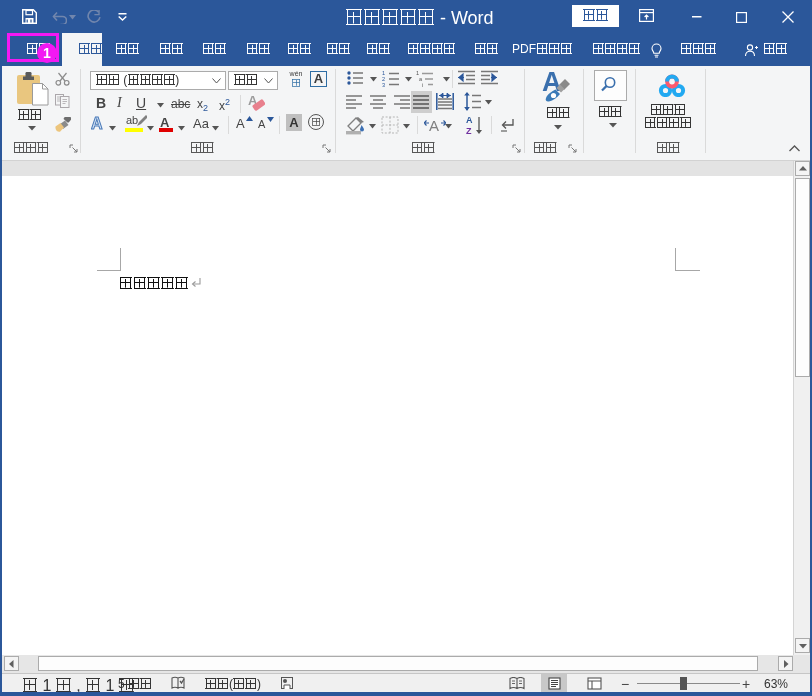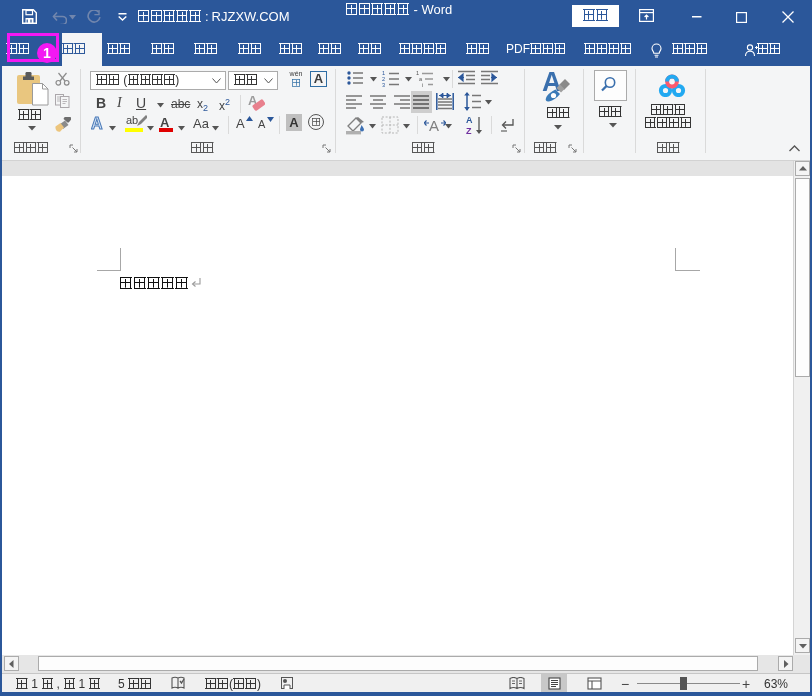--- a/index.html
+++ b/index.html
@@ -17,21 +17,21 @@
 #ribbon{position:absolute;left:2px;top:66px;width:808px;height:95px;background:#f4f5f6;border-bottom:1px solid #d2d2d2}
 #docarea{position:absolute;left:2px;top:161px;width:791px;height:494px;background:#e3e3e3}
 #page{position:absolute;left:0;top:15px;width:791px;height:479px;background:#fff}
 #vscroll{position:absolute;left:793px;top:161px;width:17px;height:494px;background:#f0f0f0;border-left:1px solid #d4d4d4}
 #hscroll{position:absolute;left:2px;top:655px;width:808px;height:18px;background:#e6e6e6}
 #status{position:absolute;left:2px;top:673px;width:808px;height:19px;background:#f0f0f0;border-top:1px solid #c6c6c6}
 .sideL{position:absolute;left:0;top:0;width:2px;height:692px;background:#2b579a}
 .sideR{position:absolute;left:810px;top:0;width:2px;height:692px;background:#2b579a}
 .bot{position:absolute;left:0;top:692px;width:812px;height:4px;background:#2b579a}
 .wt{color:#fff}
-.tab{position:absolute;top:0;height:33px;line-height:33px;font-size:12px;color:#fff;text-align:left}
+.tab{position:absolute;top:0;height:33px;line-height:33px;font-size:12px;color:#fff;text-align:right}
 .combo{position:absolute;background:#fff;border:1px solid #ababab;font-size:12px;color:#333}
 .grplabel{position:absolute;top:75px;font-size:12px;color:#555;text-align:center}
 .divider{position:absolute;top:3px;width:1px;height:84px;background:#dadada}
 .launch{position:absolute;top:78px;width:9px;height:9px}
 i{font-style:normal}
 </style></head><body>
 <div id="titlebar">
  <svg class="abs" style="left:22px;top:9px" width="15" height="15" viewBox="0 0 15 15">
       <path d="M.7.7h10.6L14.3 3.7v10.6H.7z" fill="none" stroke="#fff" stroke-width="1.4"></path>
       <rect x="4" y="1.5" width="6.5" height="4.2" fill="none" stroke="#fff" stroke-width="1.2"></rect>
@@ -45,22 +45,21 @@
  <svg class="abs" style="left:69px;top:15px" width="7" height="5">
       <path d="M0 0h7L3.5 4.5z" fill="#7186ad"></path>
     </svg>
  <svg class="abs" style="left:86px;top:10px" width="15" height="14" viewBox="0 0 15 14" fill="none" stroke="#7186ad" stroke-width="1.6">
       <path d="M12.7 2.2a6 6 0 1 0 1.3 5"></path>
       <path d="M13 0v4.6H8.4" stroke-width="1.4"></path>
     </svg>
  <svg class="abs" style="left:118px;top:13px" width="9" height="8" fill="none" stroke="#fff" stroke-width="1.4">
       <path d="M.5.7h8M.7 3.4 4.5 7l3.8-3.6"></path>
     </svg>
- <div class="abs wt" style="left:137px;top:9px;font-size:13px"><i class="c"></i><i class="c"></i><i class="c"></i><i class="c"></i><i class="c"></i><span style="padding:0 3px">:</span>RJZXW.COM</div>
- <div class="abs wt" style="left:345px;top:2px;font-size:13px"><i class="c"></i><i class="c"></i><i class="c"></i><i class="c"></i><i class="c"></i>&nbsp;- Word</div>
+ <div class="abs wt" style="left:345px;top:8px;font-size:18px"><i class="c"></i><i class="c"></i><i class="c"></i><i class="c"></i><i class="c"></i>&nbsp;- Word</div>
  <div class="abs" style="left:572px;top:5px;width:47px;height:22px;background:#fff;color:#2b579a;font-size:13px;text-align:center;line-height:22px"><i class="c"></i><i class="c"></i></div>
  <svg class="abs" style="left:639px;top:9px" width="15" height="13" viewBox="0 0 15 13" fill="none" stroke="#fff" stroke-width="1.2">
       <rect x=".6" y=".6" width="13.8" height="11.8"></rect>
       <path d="M.6 3.6h13.8"></path>
       <path d="M7.5 10.5V6.4M5.6 8 7.5 6.1 9.4 8"></path>
     </svg>
  <svg class="abs" style="left:692px;top:16px" width="10" height="2">
       <rect width="9.5" height="1.5" fill="#fff"></rect>
     </svg>
  <svg class="abs" style="left:736px;top:12px" width="11" height="11" fill="none" stroke="#fff" stroke-width="1.2">
@@ -397,21 +396,21 @@
  <svg class="abs" style="left:7px;top:5px" width="5" height="8">
       <path d="M0 4 4.5 0v8z" fill="#606060"></path>
     </svg>
  <div class="abs" style="left:36px;top:1px;width:720px;height:15px;background:#fdfdfd;border:1px solid #ababab"></div>
  <div class="abs" style="left:776px;top:1px;width:15px;height:15px;background:#f4f4f4;border:1px solid #ababab"></div>
  <svg class="abs" style="left:782px;top:5px" width="5" height="8">
       <path d="M4.5 4 0 0v8z" fill="#606060"></path>
     </svg>
 </div>
 <div id="status">
- <div class="abs" style="left:14px;top:3px;font-size:12px;color:#333"><i class="c"></i> 1 <i class="c"></i> , <i class="c"></i> 1 <i class="c"></i></div>
+ <div class="abs" style="left:20px;top:3px;font-size:16px;color:#333"><i class="c"></i> 1 <i class="c"></i> , <i class="c"></i> 1 <i class="c"></i></div>
  <div class="abs" style="left:116px;top:3px;font-size:12px;color:#333">5 <i class="c"></i><i class="c"></i></div>
  <svg class="abs" style="left:169px;top:2px" width="15" height="14" viewBox="0 0 15 14" fill="none" stroke="#555" stroke-width="1.1">
       <path d="M1 2c2-1 4-1 6 0v10c-2-1-4-1-6 0zM13 2c-2-1-4-1-6 0v10c2-1 4-1 6 0z"></path>
       <path d="M9 5l1.5 2L13 3" stroke-width="1.3"></path>
     </svg>
  <div class="abs" style="left:203px;top:3px;font-size:12px;color:#333"><i class="c"></i><i class="c"></i>(<i class="c"></i><i class="c"></i>)</div>
  <svg class="abs" style="left:278px;top:2px" width="14" height="14" viewBox="0 0 14 14" fill="none" stroke="#555">
       <rect x="1.5" y="1.5" width="11" height="11"></rect>
       <circle cx="5" cy="5" r="2" fill="#555" stroke="none"></circle>
       <path d="M4 13V9h6v4" fill="#fff"></path>

